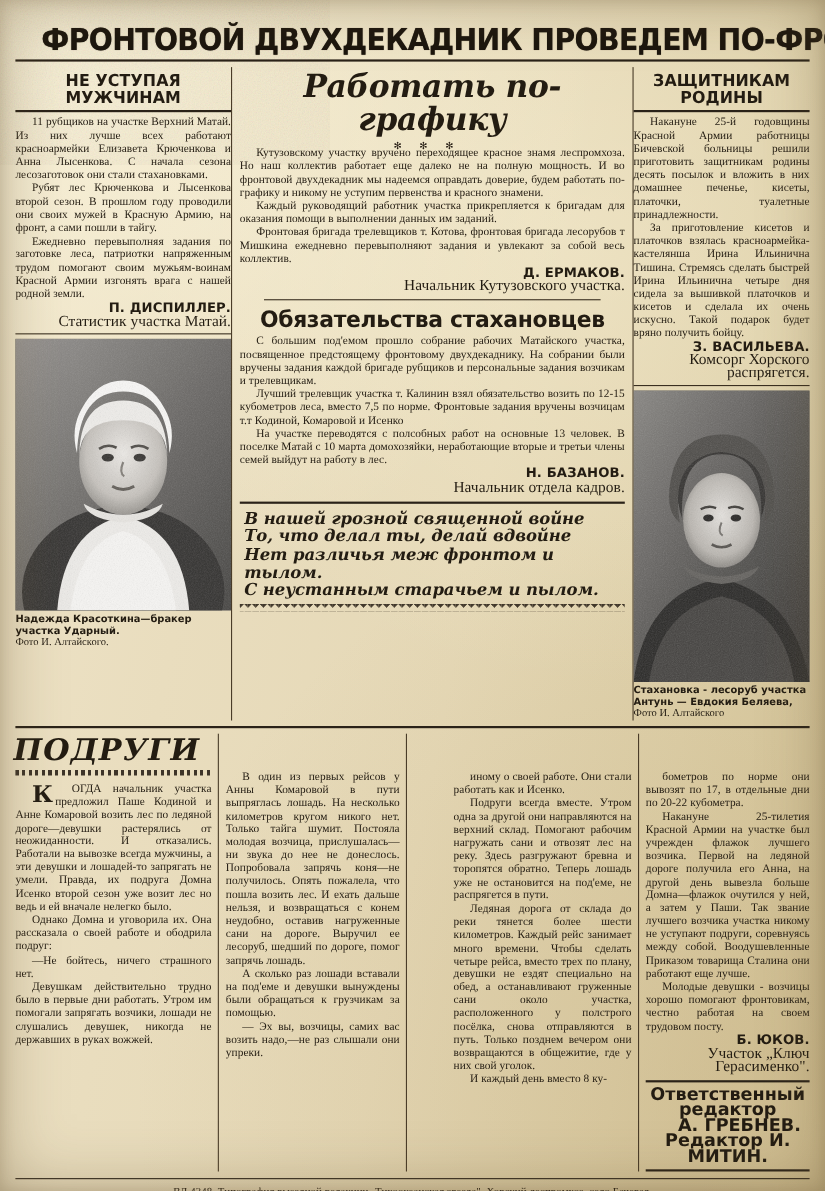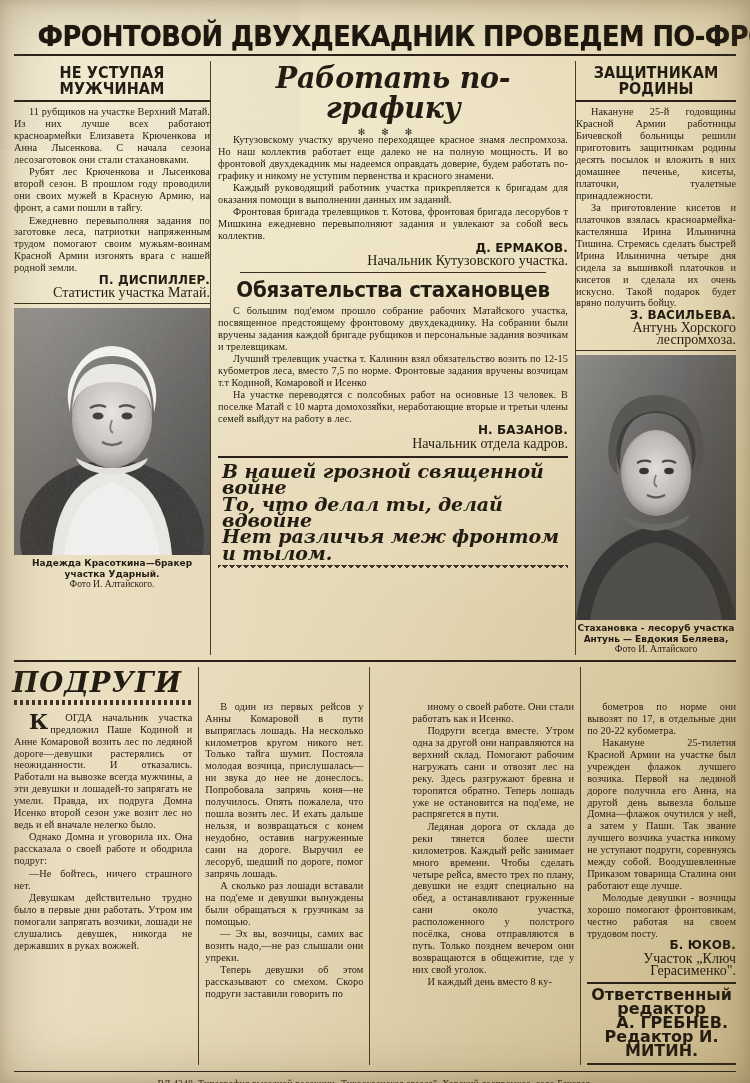--- a/index.html
+++ b/index.html
@@ -87,40 +87,40 @@
     font-weight:700;font-size:20.5px;text-align:center;
     margin:4px 0 3px;letter-spacing:-.3px;transform:scaleX(.97);
   }
   .sep-dashes{border-top:1.4px solid #3a2f20;margin:5px 22px 5px;}
 
   
   .poembox{margin-top:6px;border-top:2.4px solid #2a2218;border-bottom:0;padding-top:5px;}
   .poem{
     font-family:"DejaVu Serif", serif;
     font-style:italic;font-weight:700;
-    font-size:19px;line-height:16.4px;text-indent:0;padding-left:4px;
+    font-size:15px;line-height:16.4px;text-indent:0;padding-left:4px;
     letter-spacing:-.1px;
   }
   .zigzag{height:7px;margin-top:4px;
     background:
       linear-gradient(135deg,#2b2218 25%,transparent 25%) 0 0/7px 7px,
       linear-gradient(225deg,#2b2218 25%,transparent 25%) 0 0/7px 7px;
     opacity:.88;}
 
   
   .photo{
     position:relative;overflow:hidden;
     background:#6d6355;
     filter:saturate(.25) contrast(1.02);
   }
   .photo svg{display:block;width:100%;height:100%;}
   .cap{
     font-family:"DejaVu Sans", sans-serif;
     font-weight:700;font-size:9px;line-height:10.6px;
-    text-align:center;margin-top:3px;text-indent:0;
+    text-align:left;margin-top:3px;text-indent:0;
   }
   .cap .ph{font-family:"Liberation Serif",serif;font-weight:400;font-size:9.6px;}
 
   
   .bottom{margin-top:5px;display:flex;justify-content:space-between;}
   .b-col{position:relative;}
   .podrugi{
     font-family:"DejaVu Serif", serif;
     font-style:italic;font-weight:700;
     font-size:27px;letter-spacing:1px;line-height:1;
@@ -246,34 +246,35 @@
           <p>Лучший трелевщик участка т. Калинин взял обязательство возить по 12-15 кубометров леса, вместо 7,5 по норме. Фронтовые задания вручены возчицам т.т Кодиной, Комаровой и Исенко</p>
           <p>На участке переводятся с полсобных работ на основные 13 человек. В поселке Матай с 10 марта домохозяйки, неработающие вторые и третьи члены семей выйдут на работу в лес.</p>
           <p class="sig">Н. БАЗАНОВ.</p>
           <p class="sub">Начальник отдела кадров.</p>
         </div>
 
         <div class="poembox">
           <p class="poem">В нашей грозной священной войне</p>
           <p class="poem">То, что делал ты, делай вдвойне</p>
           <p class="poem">Нет различья меж фронтом и тылом.</p>
+          <p class="poem">С неустанным старачьем и пылом.</p>
           <div class="zigzag"></div>
         </div>
       </div>
 
       <div class="vline"></div>
 
       <div class="col-r">
         <h2 class="kicker">ЗАЩИТНИКАМ РОДИНЫ</h2>
         <div class="kicker-rule"></div>
         <div class="body-txt">
           <p>Накануне 25-й годовщины Красной Армии работницы Бичевской больницы решили приготовить защитникам родины десять посылок и вложить в них домашнее печенье, кисеты, платочки, туалетные принадлежности.</p>
           <p>За приготовление кисетов и платочков взялась красноармейка-кастелянша Ирина Ильинична Тишина. Стремясь сделать быстрей Ирина Ильинична четыре дня сидела за вышивкой платочков и кисетов и сделала их очень искусно. Такой подарок будет вряно получить бойцу.</p>
           <p class="sig">З. ВАСИЛЬЕВА.</p>
-          <p class="sub">Антунь Хорского леспромхоза.</p>
+          <p class="sub">Комсорг Хорского распрягется.</p>
         </div>
         <div class="rule-thin" style="margin:4px 0 4px;"></div>
 
         <div class="photo" style="height:265px;">
           <svg viewBox="0 0 160 265" preserveAspectRatio="xMidYMid slice" xmlns="http://www.w3.org/2000/svg">
             <defs>
               <linearGradient id="bgR" x1="0" y1="0" x2="1" y2="1">
                 <stop offset="0%" stop-color="#8d8478"></stop>
                   <stop offset="50%" stop-color="#5f584e"></stop>
                   <stop offset="100%" stop-color="#3b362f"></stop>
@@ -329,21 +330,20 @@
         </div>
       </div>
 
       <div class="vline"></div>
 
       <div class="b-col" style="width:172px;padding:0 6px;">
         <div class="body-txt" style="padding-top:34px;">
           <p>В один из первых рейсов у Анны Комаровой в пути выпряглась лошадь. На несколько километров кругом никого нет. Только тайга шумит. Постояла молодая возчица, прислушалась—ни звука до нее не донеслось. Попробовала запрячь коня—не получилось. Опять пожалела, что пошла возить лес. И ехать дальше нельзя, и возвращаться с конем неудобно, оставив нагруженные сани на дороге. Выручил ее лесоруб, шедший по дороге, помог запрячь лошадь.</p>
           <p>А сколько раз лошади вставали на под'еме и девушки вынуждены были обращаться к грузчикам за помощью.</p>
           <p>— Эх вы, возчицы, самих вас возить надо,—не раз слышали они упреки.</p>
-          <p>Теперь девушки об этом рассказывают со смехом. Скоро подруги заставили говорить по</p>
         </div>
       </div>
 
       <div class="vline"></div>
 
       <div class="b-col" style="width:176px;padding:0 6px;margin-left:36px;">
         <div class="body-txt" style="padding-top:34px;">
           <p>иному о своей работе. Они стали работать как и Исенко.</p>
           <p>Подруги всегда вместе. Утром одна за другой они направляются на верхний склад. Помогают рабочим нагружать сани и отвозят лес на реку. Здесь разгружают бревна и торопятся обратно. Теперь лошадь уже не остановится на под'еме, не распрягется в пути.</p>
           <p>Ледяная дорога от склада до реки тянется более шести километров. Каждый рейс занимает много времени. Чтобы сделать четыре рейса, вместо трех по плану, девушки не ездят специально на обед, а останавливают груженные сани около участка, расположенного у полстрого посёлка, снова отправляются в путь. Только позднем вечером они возвращаются в общежитие, где у них свой уголок.</p>

